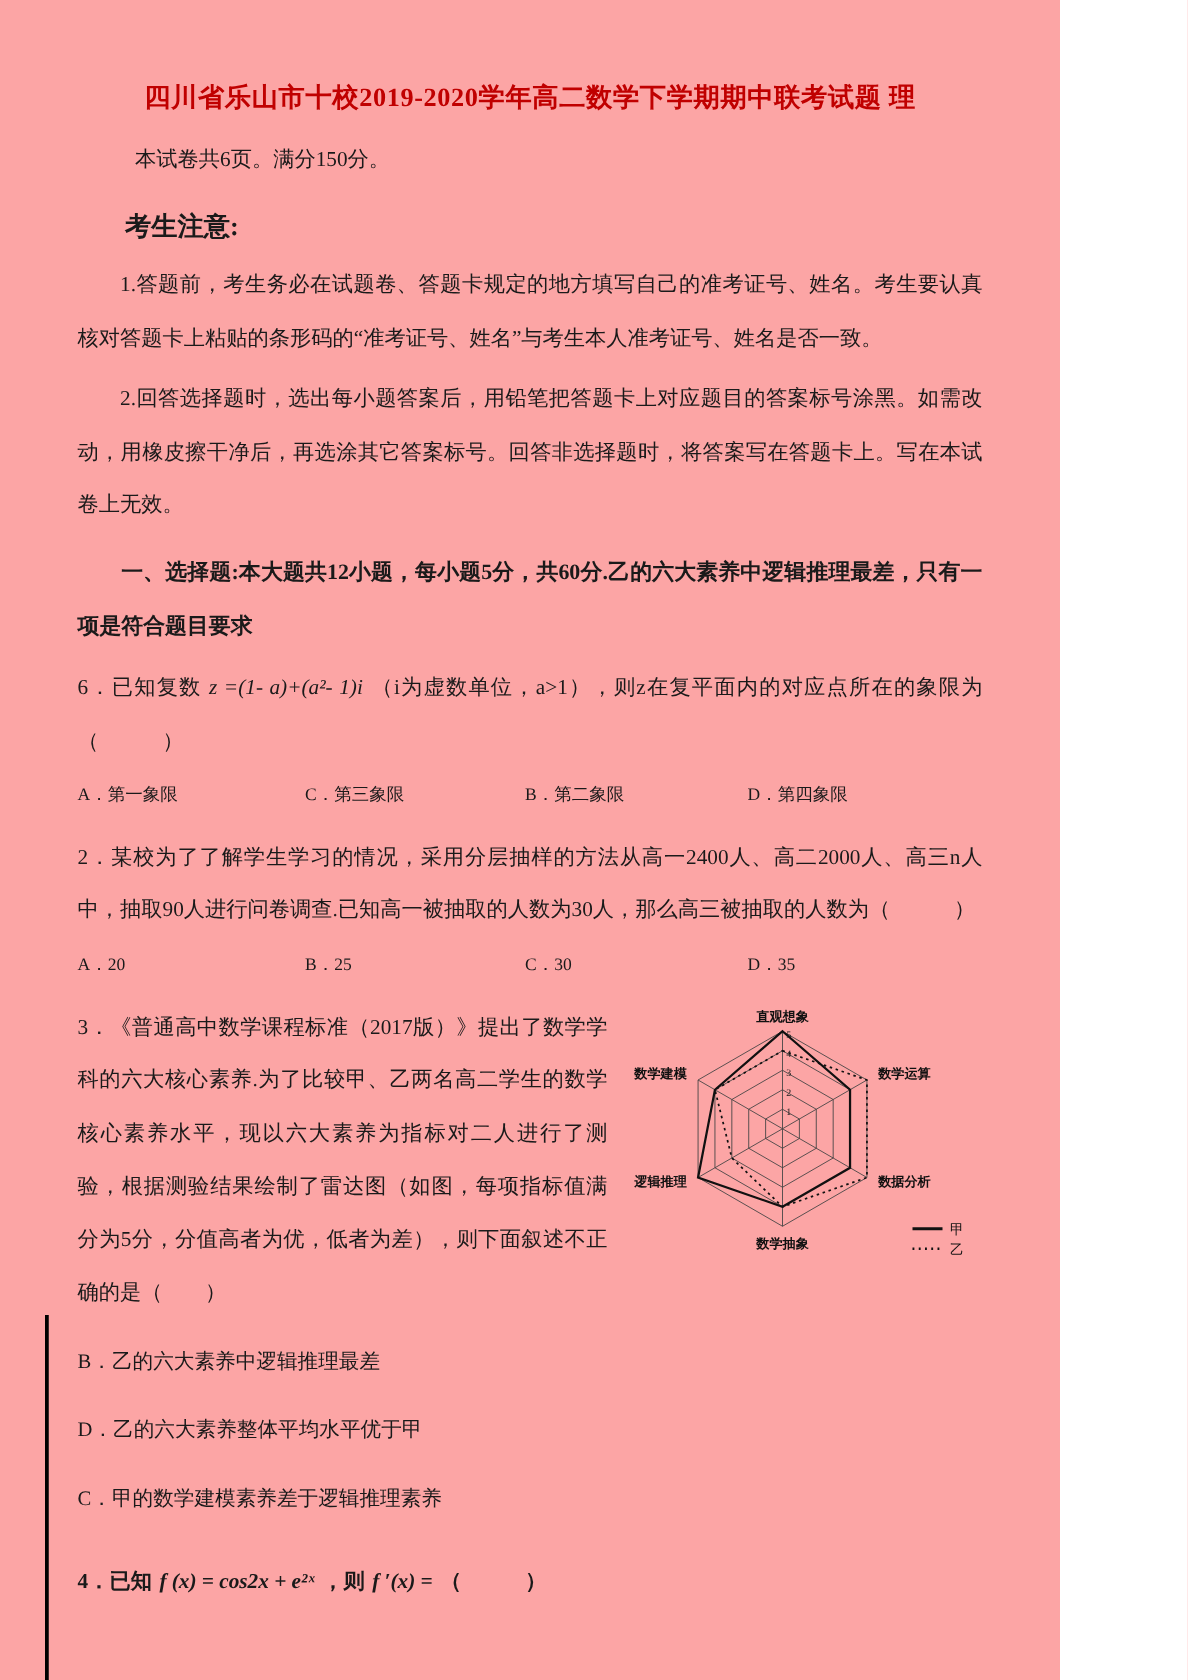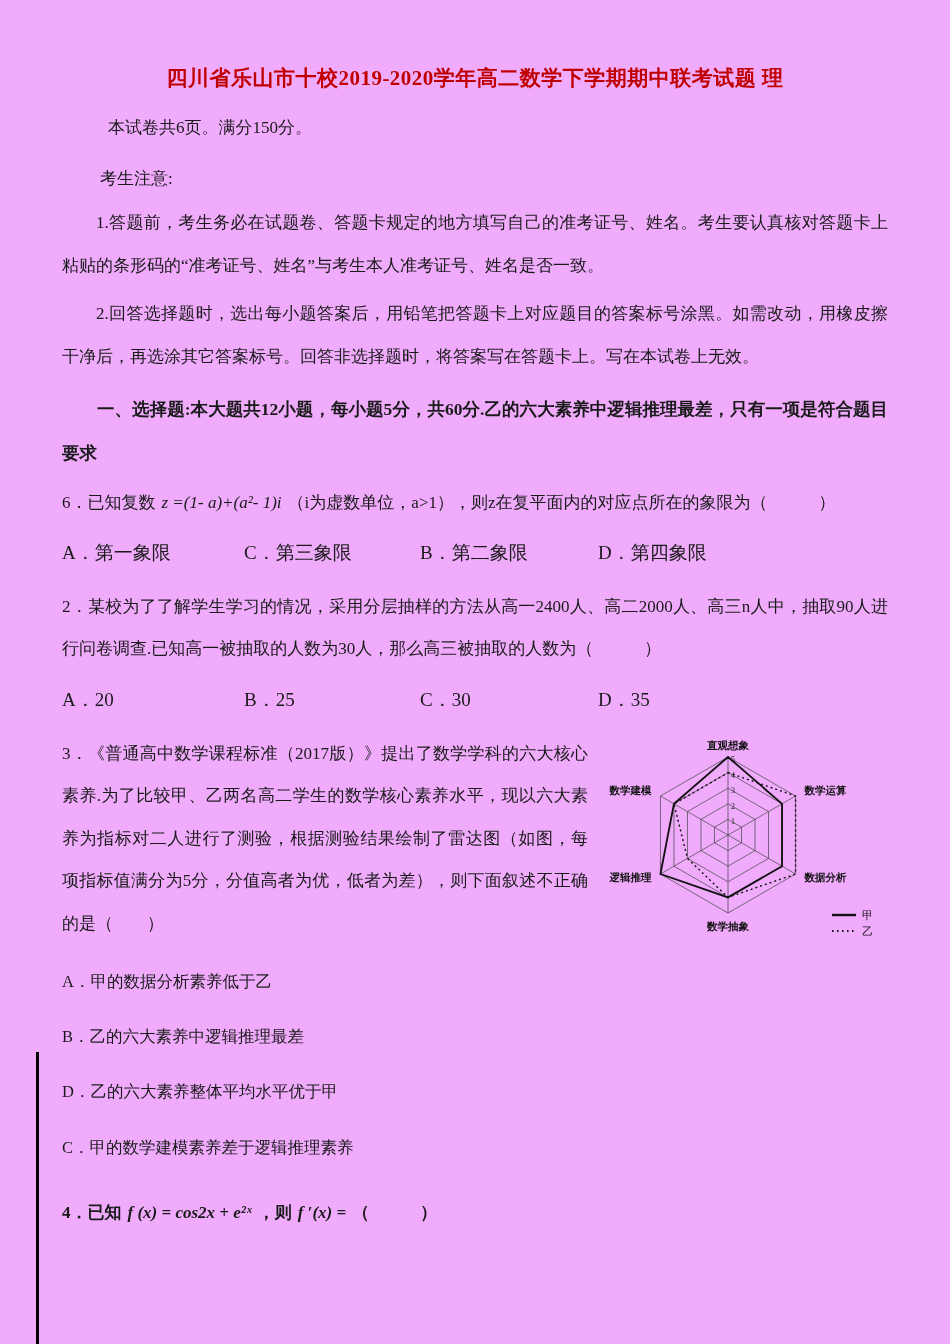--- a/index.html
+++ b/index.html
@@ -1,34 +1,34 @@
 <!DOCTYPE html>
 <html><head>
 <meta charset="utf-8">
 <style>
   html,body{margin:0;padding:0;background:#ffffff;}
   .page{
     position:relative;
-    width:950px;
+    width:848px;
     height:1344px;
-    background:#f0abfc;
+    background:#fca5a5;
     font-family:"Liberation Serif","DejaVu Serif",serif;
     color:#1a1a1a;
     overflow:hidden;
   }
   .content{padding:64px 62px 0 62px;}
   .title{
     text-align:center;
     font-size:21px;
     font-weight:bold;
     margin:0 0 24px 0;
     letter-spacing:0.5px;
   }
   .intro{font-size:17px;margin:0 0 28px 0;padding-left:46px;}
-  .notice-head{font-size:17px;font-weight:normal;margin:0 0 12px 0;padding-left:38px;}
+  .notice-head{font-size:21px;font-weight:bold;margin:0 0 12px 0;padding-left:38px;}
   .para{
     font-size:17px;
     line-height:2.5;
     text-align:justify;
     text-indent:2em;
     margin:6px 0;
   }
   .section-head{
     font-size:17.5px;
     font-weight:bold;
@@ -44,21 +44,21 @@
     margin:6px 0 0 0;
   }
   .formula{
     font-style:italic;
     margin:0 6px;
     white-space:nowrap;
   }
   .options-row{
     display:grid;
     grid-template-columns:182px 176px 178px auto;
-    font-size:19px;
+    font-size:14px;
     margin:8px 0 12px 0;
     line-height:2.2;
   }
   .q3-wrap{display:flex;align-items:flex-start;margin-top:8px;gap:10px;}
   .q3-text{width:592px;margin:0;}
   .q3-chart{flex:1;display:flex;justify-content:flex-end;padding-top:2px;}
   .q3-options{margin-top:22px;}
   .q3-options .opt{
     font-size:16.5px;
     line-height:1.3;
@@ -141,21 +141,20 @@
             <text x="53.450018504813784" y="58.99999999999999" text-anchor="end" font-size="10.5" font-weight="bold" fill="#111">数学建模</text>
             <line x1="234" y1="180" x2="258" y2="180" stroke="#111" stroke-width="2.4" stroke-dasharray="none"></line>
             <text x="264" y="184" font-size="11" fill="#111">甲</text>
             <line x1="234" y1="196" x2="258" y2="196" stroke="#111" stroke-width="2" stroke-dasharray="1.5,3.5"></line>
             <text x="264" y="200" font-size="11" fill="#111">乙</text>
           </svg>
       </div>
     </div>
 
     <div class="q3-options">
-      <p class="opt">A．甲的数据分析素养低于乙</p>
       <p class="opt">B．乙的六大素养中逻辑推理最差</p>
       <p class="opt">D．乙的六大素养整体平均水平优于甲</p>
       <p class="opt">C．甲的数学建模素养差于逻辑推理素养</p>
     </div>
 
     <p class="question q4"><span>4．已知</span><span class="formula">f (x) = cos2x + e²ˣ</span><span>，则</span><span class="formula">f ′(x) =</span><span>（　　　）</span></p>
 
   </div>
 </div>
 

